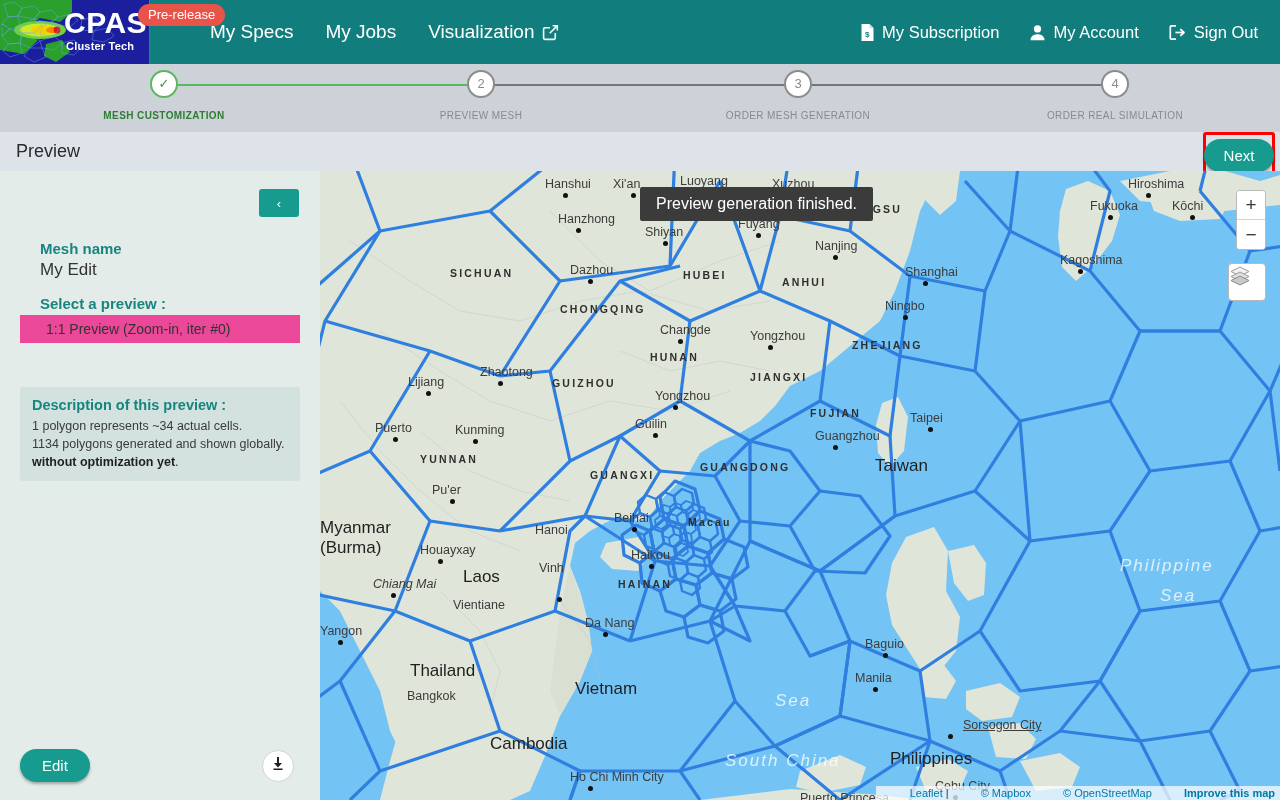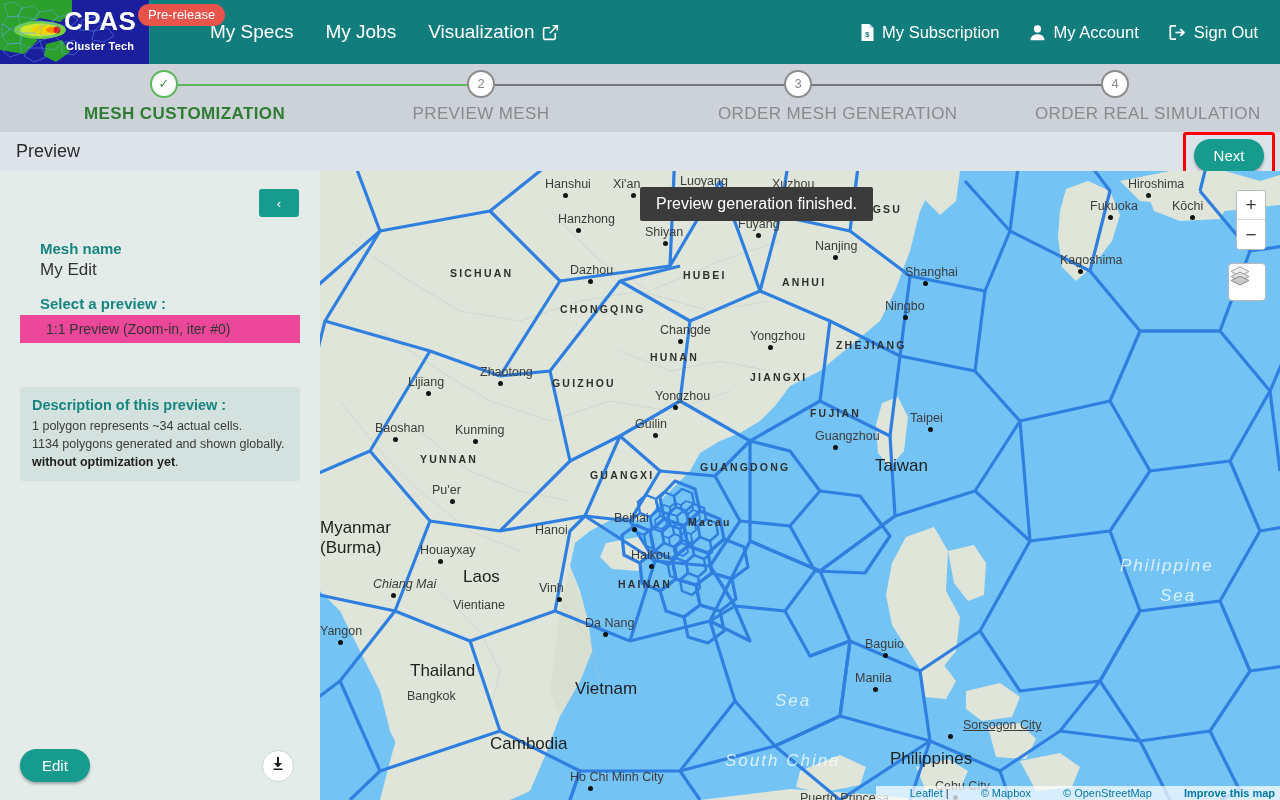--- a/index.html
+++ b/index.html
@@ -25,21 +25,21 @@
     overflow: hidden;
     border-right: 1px solid #1b8a8a;
   }
   .logo-canvas {
     position: absolute; inset: 0;
     background: #1b1f9e;
     overflow: hidden;
   }
   .logo-text {
     position: absolute; left: 64px; top: 8px;
-    color: #fff; font-size: 26px; font-weight: bold;
+    color: #fff; font-size: 30px; font-weight: bold;
     letter-spacing: 0.5px; line-height: 1;
   }
   .logo-sub {
     position: absolute; left: 66px; top: 40px;
     color: #fff; font-size: 11px; font-weight: bold;
     letter-spacing: 0.2px;
   }
   .prerelease {
     position: absolute; left: 138px; top: 4px;
     background: #e8544a; color: #fff;
@@ -69,40 +69,40 @@
   .step .circle {
     position: relative;
     width: 28px; height: 28px; border-radius: 50%;
     margin: 6px auto 0; background: #fff;
     border: 2px solid #8c8c8c;
     font-size: 13px; color: #8a8a8a;
     line-height: 24px; z-index: 3;
   }
   .step.done .circle { border-color: #5cb85c; color: #3d9140; }
   .step .label {
-    margin-top: 6px; font-size: 17px; color: #8a8a8a; letter-spacing: .4px;
+    margin-top: 12px; font-size: 10px; color: #8a8a8a; letter-spacing: .4px;
     white-space: nowrap;
   }
   .step.done .label { color: #2e7d32; font-weight: bold; }
   .step-line {
     position: absolute; height: 2px; top: 20px; background: #767676; z-index: 1;
   }
   .step-line.done { background: #5cb85c; }
 
   
   .titlebar {
     position: absolute; top: 132px; left: 0;
     width: 1280px; height: 39px;
     background: #dde3e8;
     display: flex; align-items: center;
   }
   .titlebar .ttl { margin-left: 16px; font-size: 18px; color: #2b2b2b; }
   .next-highlight {
     position: absolute; right: 5px; top: 0px;
-    width: 92px; height: 46px;
+    width: 72px; height: 46px;
     border: 3px solid #ff0000;
     border-radius: 3px;
     display: flex; align-items: center; justify-content: center;
   }
   .btn-next {
     background: #169b8e; color: #fff; border: none;
     border-radius: 18px; padding: 8px 20px; font-size: 15px;
     cursor: pointer; box-shadow: 0 2px 3px rgba(0,0,0,.3);
   }
 
@@ -592,22 +592,22 @@
       <div class="mdot" style="left: 358px; top: 168px;"></div>
       <div class="mlabel city" style="left: 430px; top: 158px;">Yongzhou</div>
       <div class="mdot" style="left: 448px; top: 174px;"></div>
       <div class="mlabel city" style="left: 88px; top: 204px;">Lijiang</div>
       <div class="mdot" style="left: 106px; top: 220px;"></div>
       <div class="mlabel city" style="left: 160px; top: 194px;">Zhaotong</div>
       <div class="mdot" style="left: 178px; top: 210px;"></div>
       <div class="mlabel prov" style="left: 232px; top: 206px;">GUIZHOU</div>
       <div class="mlabel prov" style="left: 330px; top: 180px;">HUNAN</div>
       <div class="mlabel prov" style="left: 430px; top: 200px;">JIANGXI</div>
-      <div class="mlabel prov" style="left: 516px; top: 168px;">ZHEJIANG</div>
-      <div class="mlabel city" style="left: 55px; top: 250px;">Baoshan</div>
+      <div class="mlabel prov" style="left: 532px; top: 168px;">ZHEJIANG</div>
+      <div class="mlabel city" style="left: 55px; top: 250px;">Puerto</div>
       <div class="mdot" style="left: 73px; top: 266px;"></div>
       <div class="mlabel city" style="left: 135px; top: 252px;">Kunming</div>
       <div class="mdot" style="left: 153px; top: 268px;"></div>
       <div class="mlabel city" style="left: 335px; top: 218px;">Yongzhou</div>
       <div class="mdot" style="left: 353px; top: 234px;"></div>
       <div class="mlabel city" style="left: 315px; top: 246px;">Guilin</div>
       <div class="mdot" style="left: 333px; top: 262px;"></div>
       <div class="mlabel prov" style="left: 490px; top: 236px;">FUJIAN</div>
       <div class="mlabel city" style="left: 495px; top: 258px;">Guangzhou</div>
       <div class="mdot" style="left: 513px; top: 274px;"></div>
@@ -625,21 +625,21 @@
       <div class="mlabel city" style="left: 215px; top: 352px;">Hanoi</div>
       <div class="mlabel city" style="left: 294px; top: 340px;">Beihai</div>
       <div class="mdot" style="left: 312px; top: 356px;"></div>
       <div class="mlabel city" style="left: 100px; top: 372px;">Houayxay</div>
       <div class="mdot" style="left: 118px; top: 388px;"></div>
       <div class="mlabel city" style="left: 311px; top: 377px;">Haikou</div>
       <div class="mdot" style="left: 329px; top: 393px;"></div>
       <div class="mlabel country" style="left: 143px; top: 396px;">Laos</div>
       <div class="mlabel city" style="left: 53px; top: 406px; font-style: italic;">Chiang Mai</div>
       <div class="mdot" style="left: 71px; top: 422px;"></div>
-      <div class="mlabel city" style="left: 219px; top: 410px;">Vinh</div>
+      <div class="mlabel city" style="left: 219px; top: 390px;">Vinh</div>
       <div class="mdot" style="left: 237px; top: 426px;"></div>
       <div class="mlabel prov" style="left: 298px; top: 407px;">HAINAN</div>
       <div class="mlabel city" style="left: 133px; top: 427px;">Vientiane</div>
       <div class="mlabel city" style="left: 0px; top: 453px;">Yangon</div>
       <div class="mdot" style="left: 18px; top: 469px;"></div>
       <div class="mlabel city" style="left: 265px; top: 445px;">Da Nang</div>
       <div class="mdot" style="left: 283px; top: 461px;"></div>
       <div class="mlabel country" style="left: 90px; top: 490px;">Thailand</div>
       <div class="mlabel country" style="left: 255px; top: 508px;">Vietnam</div>
       <div class="mlabel city" style="left: 87px; top: 518px;">Bangkok</div>

